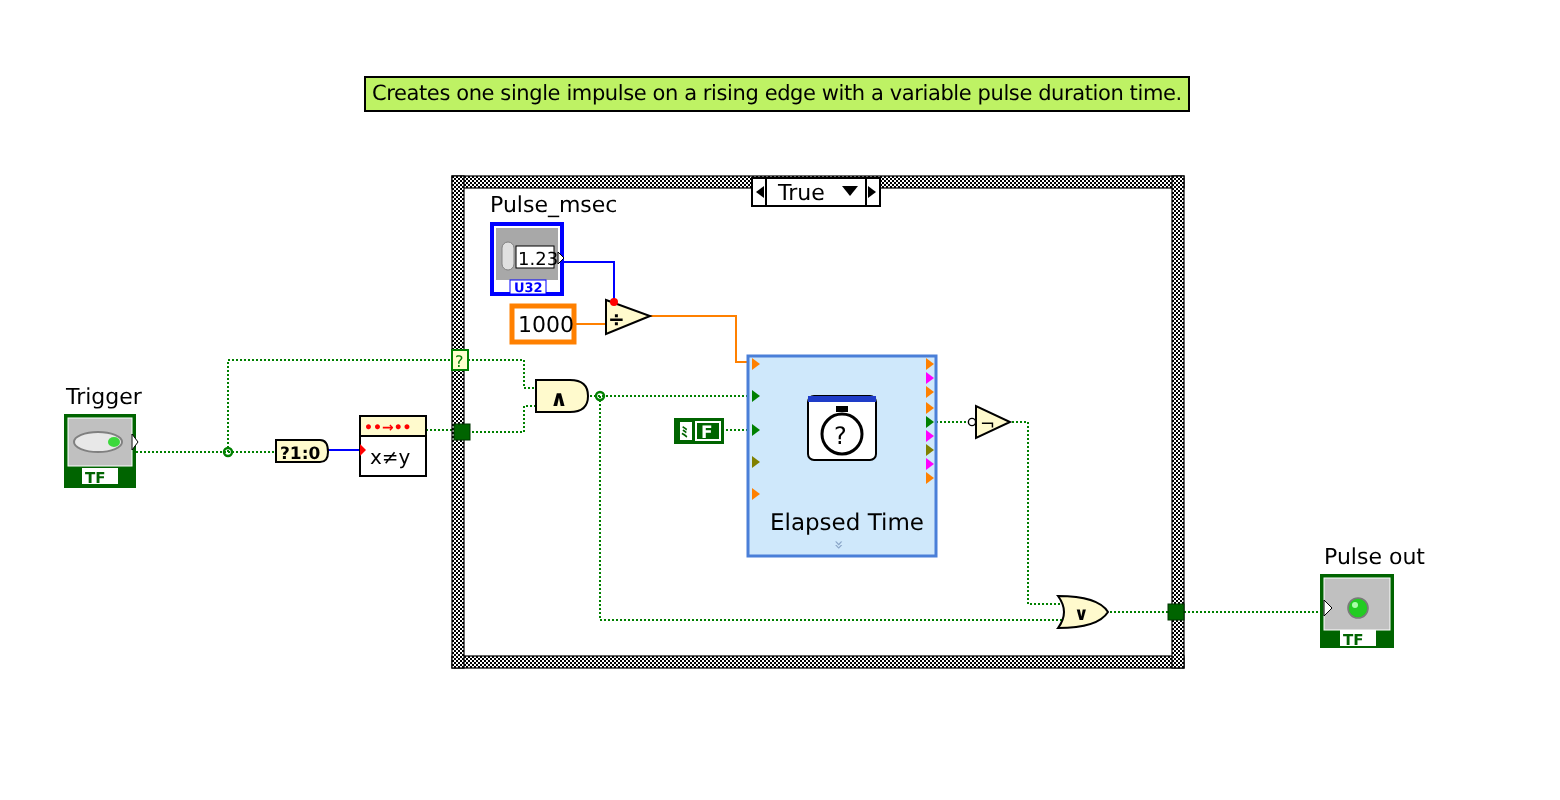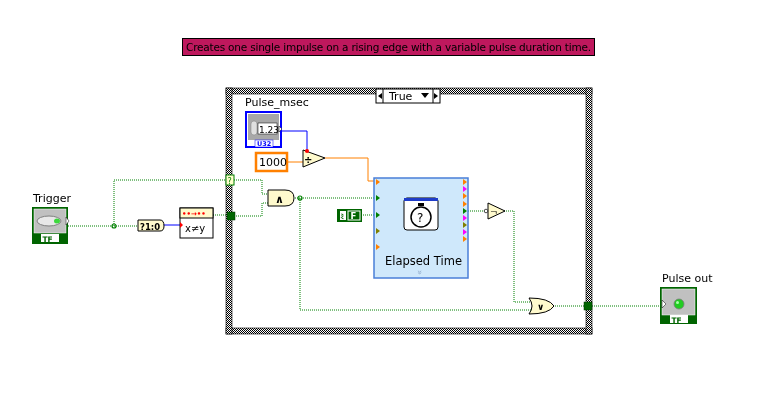--- a/index.html
+++ b/index.html
@@ -1,21 +1,21 @@
 <!DOCTYPE html>
 <html><head>
 <meta charset="utf-8">
 <style>
   html, body { margin:0; padding:0; }
   body { width:780px; height:400px; background:#ffffff; position:relative; overflow:hidden;
          font-family:"DejaVu Sans", sans-serif; }
   #diagram { position:absolute; left:0; top:0; }
   .lbl { font-family:"DejaVu Sans", sans-serif; font-size:11px; fill:#000; }
   .comment { position:absolute; left:182px; top:38px; height:16px; padding:0 3px;
-             background:#be185d; border:1px solid #000; font-size:10.5px; line-height:16px;
+             background:#bef264; border:1px solid #000; font-size:10.5px; line-height:16px;
              white-space:nowrap; font-family:"DejaVu Sans", sans-serif; letter-spacing:-0.2px; }
 </style>
 </head>
 <body>
 
 <div class="comment">Creates one single impulse on a rising edge with a variable pulse duration time.</div>
 
 <svg id="diagram" width="780" height="400" viewBox="0 0 780 400" xmlns="http://www.w3.org/2000/svg">
   <defs>
     <pattern id="checker" width="2" height="2" patternUnits="userSpaceOnUse">

